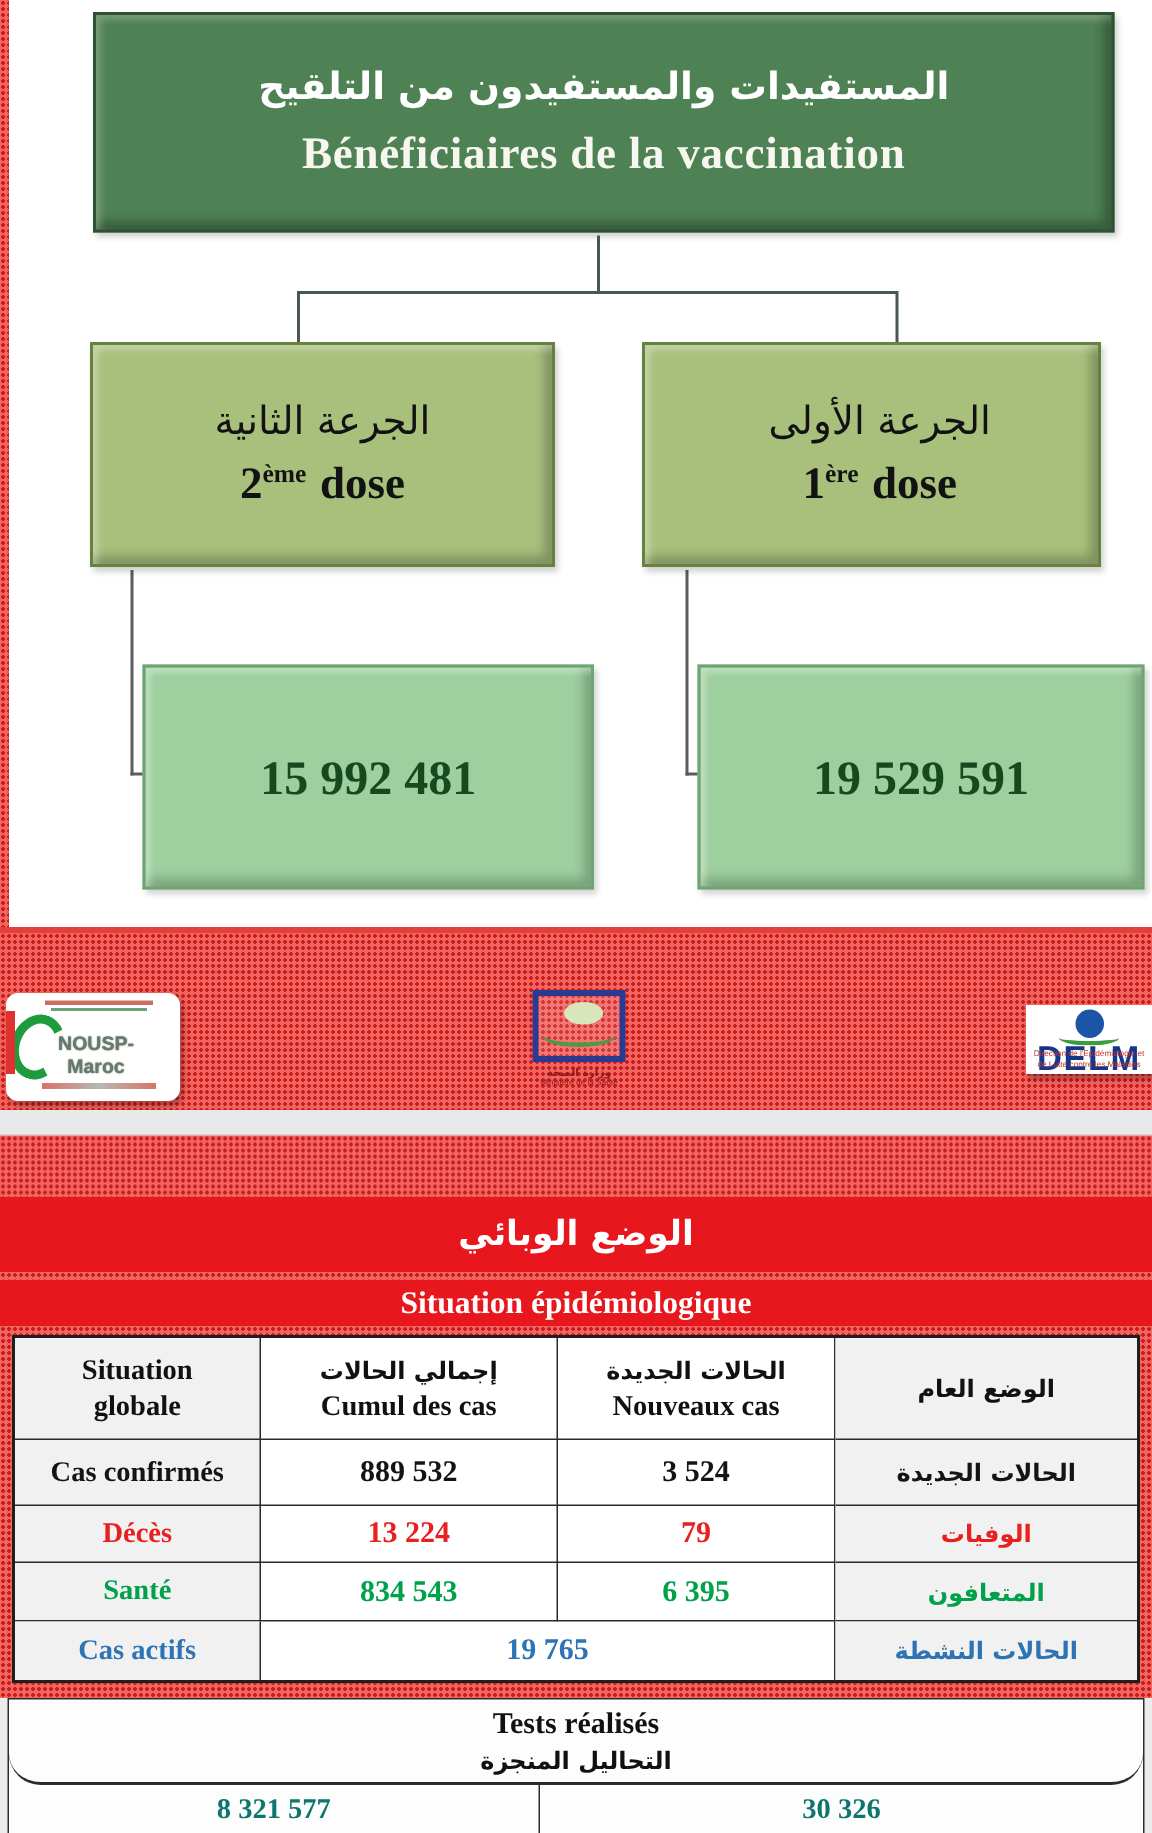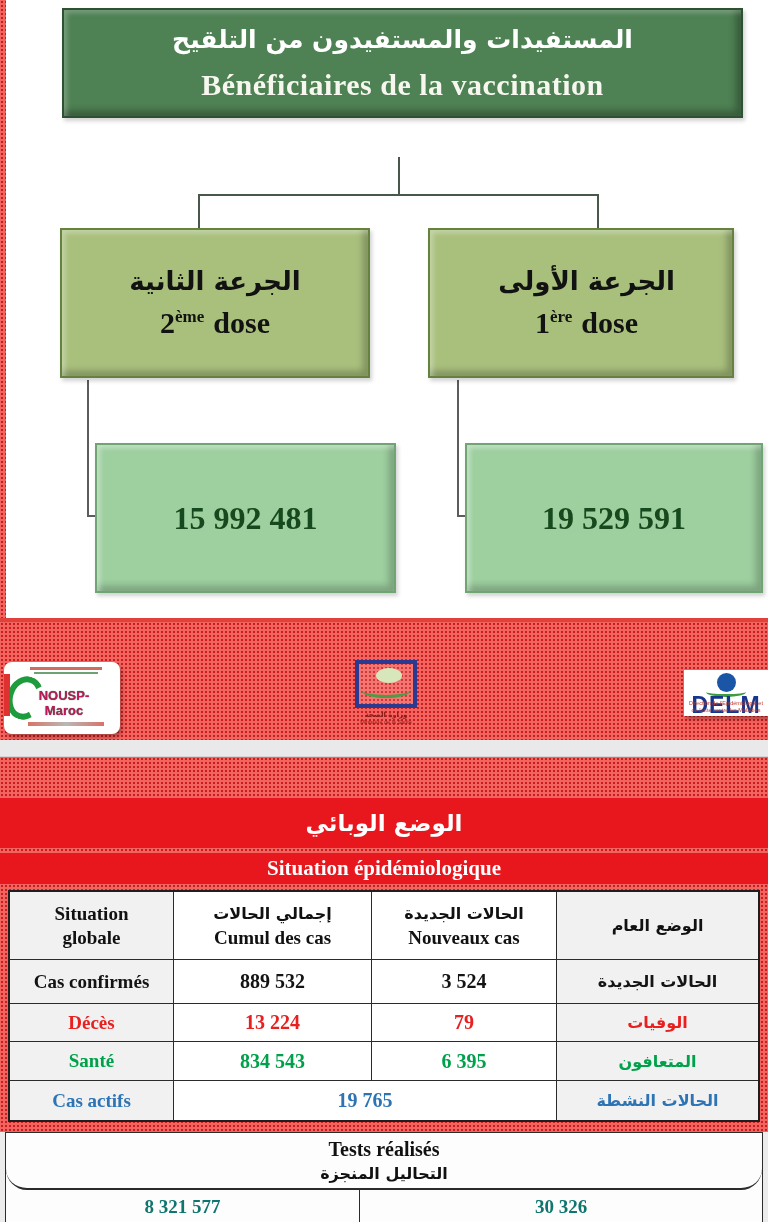--- a/index.html
+++ b/index.html
@@ -12,37 +12,37 @@
   .dotted {
     background-color:#f2645f;
     background-image:radial-gradient(#c91d1d 1.05px, rgba(201,29,29,0) 1.2px);
     background-size:4px 4px;
   }
 
   
   .left-stripe { position:absolute; left:0; top:0; width:6px; height:618px; }
 
   .vax-header {
-    position:absolute; left:62px; top:8px; width:681px; height:110px;
+    position:absolute; left:62px; top:8px; width:681px; height:147px;
     background:#4e8153; border:2px solid #2d5132;
     box-shadow:inset 3px 3px 5px rgba(255,255,255,.25), inset -5px -5px 7px rgba(0,0,0,.30), 2px 3px 4px rgba(0,0,0,.18);
     display:flex; flex-direction:column; align-items:center; justify-content:center; gap:14px;
   }
   .vax-header .ar { color:#ffffff; font-size:25px; font-weight:bold; }
   .vax-header .fr { color:#f7f7ef; font-size:30px; font-weight:bold; letter-spacing:.5px; }
 
   .conn { position:absolute; background:#48584a; }
 
   .dose-box {
     position:absolute; top:228px; height:150px;
     background:#a9c07d; border:2px solid #66823f;
     box-shadow:inset 3px 3px 5px rgba(255,255,255,.35), inset -5px -5px 7px rgba(0,0,0,.25), 2px 3px 4px rgba(0,0,0,.18);
     display:flex; flex-direction:column; align-items:center; justify-content:center; gap:10px;
   }
-  .dose-box .ar { color:#121212; font-size:26px; font-weight:bold; }
+  .dose-box .ar { color:#121212; font-size:26px; font-weight:normal; }
   .dose-box .fr { color:#121212; font-size:30px; font-weight:bold; }
   .dose-box .fr sup { font-size:17px; }
   .dose-box .fr .word { margin-left:9px; }
 
   .num-box {
     position:absolute; top:443px; height:150px;
     background:#9dcf9f; border:2px solid #6fa573;
     box-shadow:inset 3px 3px 5px rgba(255,255,255,.4), inset -5px -5px 7px rgba(0,0,0,.22), 2px 3px 4px rgba(0,0,0,.18);
     display:flex; align-items:center; justify-content:center;
     color:#16491d; font-size:32px; font-weight:bold;
@@ -52,21 +52,21 @@
   .logo-band { position:absolute; left:0; top:618px; width:768px; height:122px; border-top:4px solid #e2403a; }
 
   .nousp {
     position:absolute; left:4px; top:40px; width:116px; height:72px;
     background:#ffffff; border-radius:8px; box-shadow:2px 3px 4px rgba(0,0,0,.3);
     overflow:hidden;
   }
   .nousp .tiny-top { position:absolute; left:26px; top:5px; width:72px; height:3px; background:#c04a39; opacity:.8; }
   .nousp .tiny-top2 { position:absolute; left:30px; top:10px; width:64px; height:2px; background:#2f7a3a; opacity:.7; }
   .nousp .c-arc { position:absolute; left:3px; top:14px; width:36px; height:44px; border:6px solid #1e9b3c; border-right-color:transparent; border-radius:50%; transform:rotate(18deg); }
-  .nousp .nousp-text { position:absolute; left:17px; top:26px; width:86px; text-align:center; color:#be185d; font-weight:bold; font-size:13px; text-shadow:0 0 1px #0b7028; }
+  .nousp .nousp-text { position:absolute; left:17px; top:26px; width:86px; text-align:center; color:#737373; font-weight:bold; font-size:13px; text-shadow:0 0 1px #0b7028; }
   .nousp .red-bar { position:absolute; right:7px; top:12px; width:6px; height:42px; background:#e03131; }
   .nousp .tiny-bottom { position:absolute; left:24px; bottom:8px; width:76px; height:4px; background:linear-gradient(90deg,#cc4433,#a0a0a0,#cc4433); opacity:.75; }
 
   .ministry { position:absolute; left:350px; top:38px; width:72px; text-align:center; }
   .ministry .square { position:relative; margin:0 auto; width:62px; height:48px; border:4px solid #2b3990; background:rgba(255,255,255,.12); }
   .ministry .dot { position:absolute; left:17px; top:4px; width:26px; height:15px; background:#d8e7bb; border-radius:50%; }
   .ministry .swoosh { position:absolute; left:2px; top:18px; width:50px; height:16px; border-bottom:3px solid #4d9b44; border-radius:50%; }
   .ministry .cap-ar { margin-top:3px; font-size:7px; font-weight:bold; color:#8b1a1a; line-height:8px; }
   .ministry .cap-fr { font-size:5.5px; color:#8b1a1a; line-height:7px; }
 

